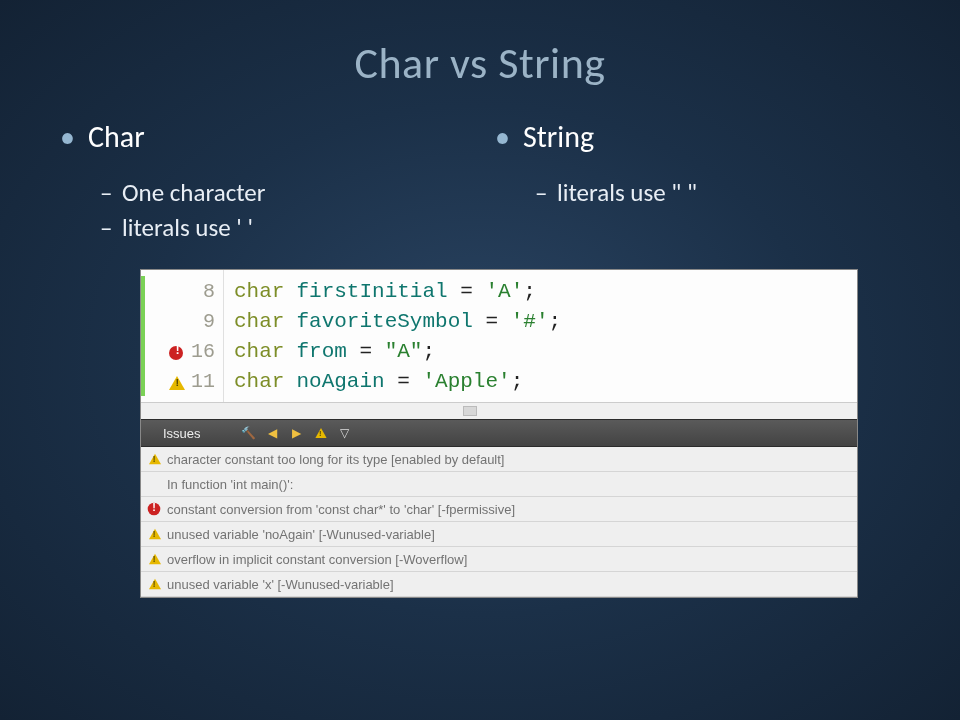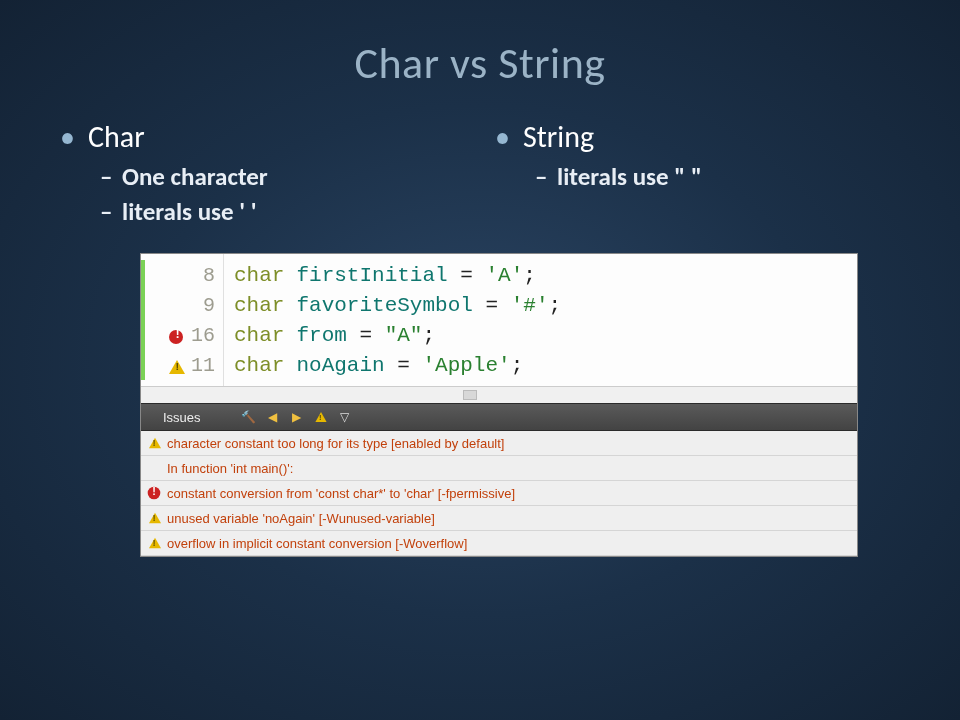--- a/index.html
+++ b/index.html
@@ -45,22 +45,21 @@
   ul.outer > li::before {
     content: "•";
     color: #95b7d1;
     font-size: 30px;
     display: inline-block;
     width: 28px;
   }
   ul.inner {
     list-style: none;
     padding-left: 40px;
-    margin: 6px 0 0 0;
-    font-weight: bold;
+    margin: 22px 0 0 0;
   }
   ul.inner > li {
     font-size: 25px;
     color: #e8eef5;
     margin-bottom: 4px;
   }
   ul.inner > li::before {
     content: "–";
     color: #e8eef5;
     display: inline-block;
@@ -176,21 +175,21 @@
   .tool-btn.arrow-r::before { content: "▶"; color: #f0c040; }
   .tool-btn.filter::before { content: "▽"; color: #ddd; }
   .tool-btn.hammer::before { content: "🔨"; font-size: 12px; }
   .issues-rows { background: #efefef; }
   .issue-row {
     display: flex;
     align-items: center;
     height: 24px;
     padding: 0 6px;
     border-bottom: 1px solid #d5d5d5;
-    color: #c2410c;
+    color: #737373;
     font-size: 13px;
   }
   .issue-row .icon-slot { width: 20px; display: flex; align-items: center; }
   .issue-row .icon-slot .warn-icon { transform: scale(0.75); }
   .issue-row .icon-slot .error-icon { transform: scale(0.9); }
 </style>
 </head>
 <body>
 
 <div class="slide">
@@ -286,16 +285,22 @@
               <span class="warn-icon"></span>
             </span>
             <span>unused variable 'noAgain' [-Wunused-variable]</span>
           </div>
           <div class="issue-row">
             <span class="icon-slot">
               <span class="warn-icon"></span>
             </span>
             <span>overflow in implicit constant conversion [-Woverflow]</span>
           </div>
+          <div class="issue-row">
+            <span class="icon-slot">
+              <span class="warn-icon"></span>
+            </span>
+            <span>unused variable 'x' [-Wunused-variable]</span>
+          </div>
         </div>
     </div>
   </div>
 </div>
 
 </body></html>

